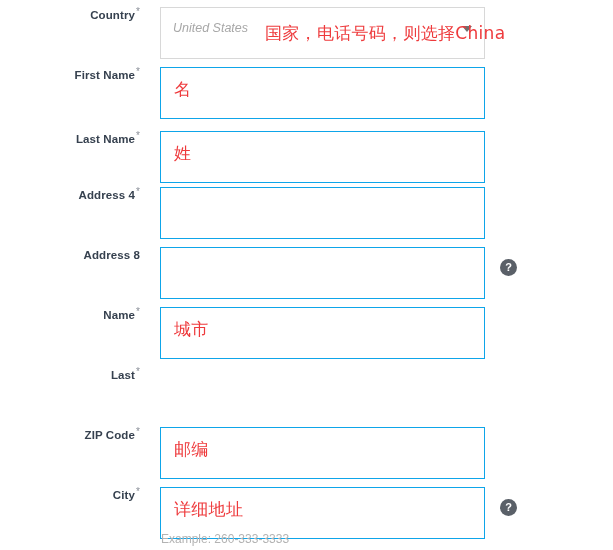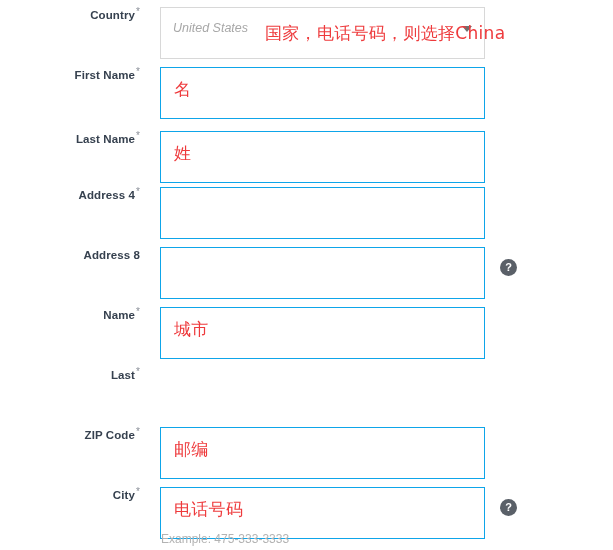--- a/index.html
+++ b/index.html
@@ -183,17 +183,17 @@
       <div class="field-label"><span>Last</span><span class="req-star">*</span></div>
     </div>
     <div class="form-row" style="top: 420px;">
       <div class="field-label"><span>ZIP Code</span><span class="req-star">*</span></div>
       <div class="field-box"></div>
       <div class="annotation inside">邮编</div>
     </div>
     <div class="form-row" style="top: 480px;">
       <div class="field-label"><span>City</span><span class="req-star">*</span></div>
       <div class="field-box"></div>
-      <div class="annotation inside">电话号码</div>
+      <div class="annotation inside">详细地址</div>
       <div class="help-icon">?</div>
-      <div class="helper-text">Example: 475-333-3333</div>
+      <div class="helper-text">Example: 260-333-3333</div>
     </div>
   </div>
 
 </body></html>

